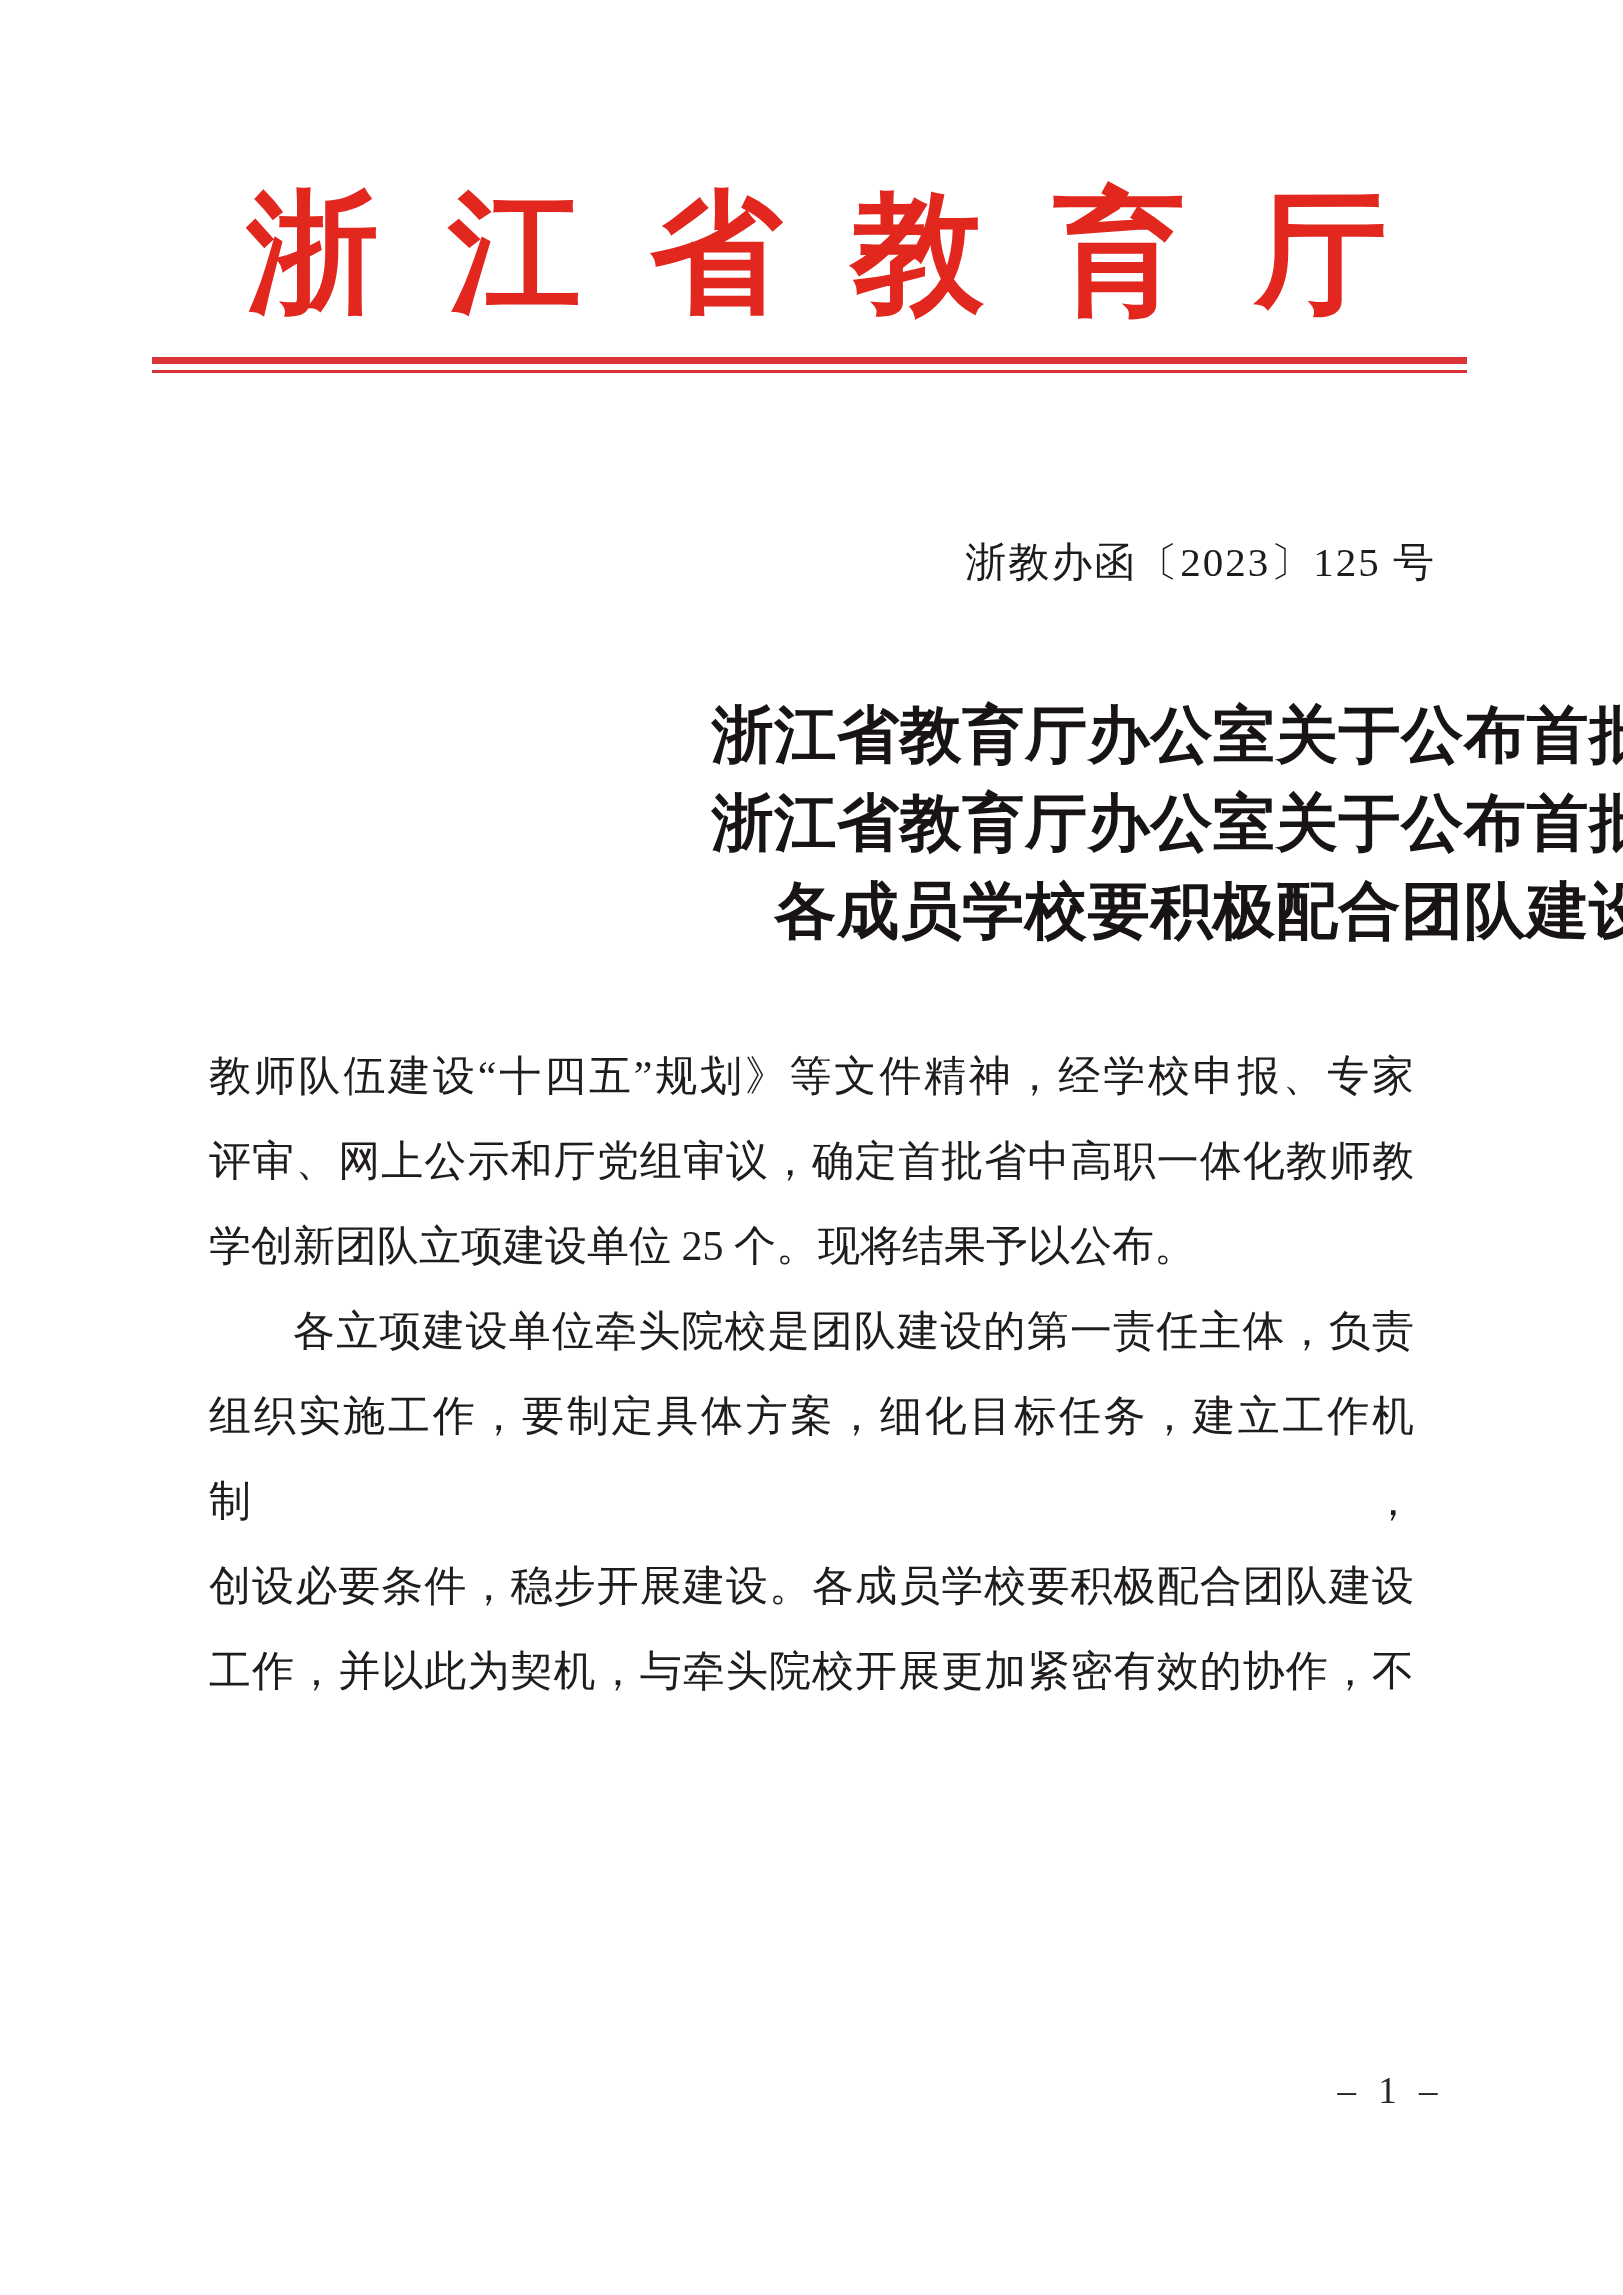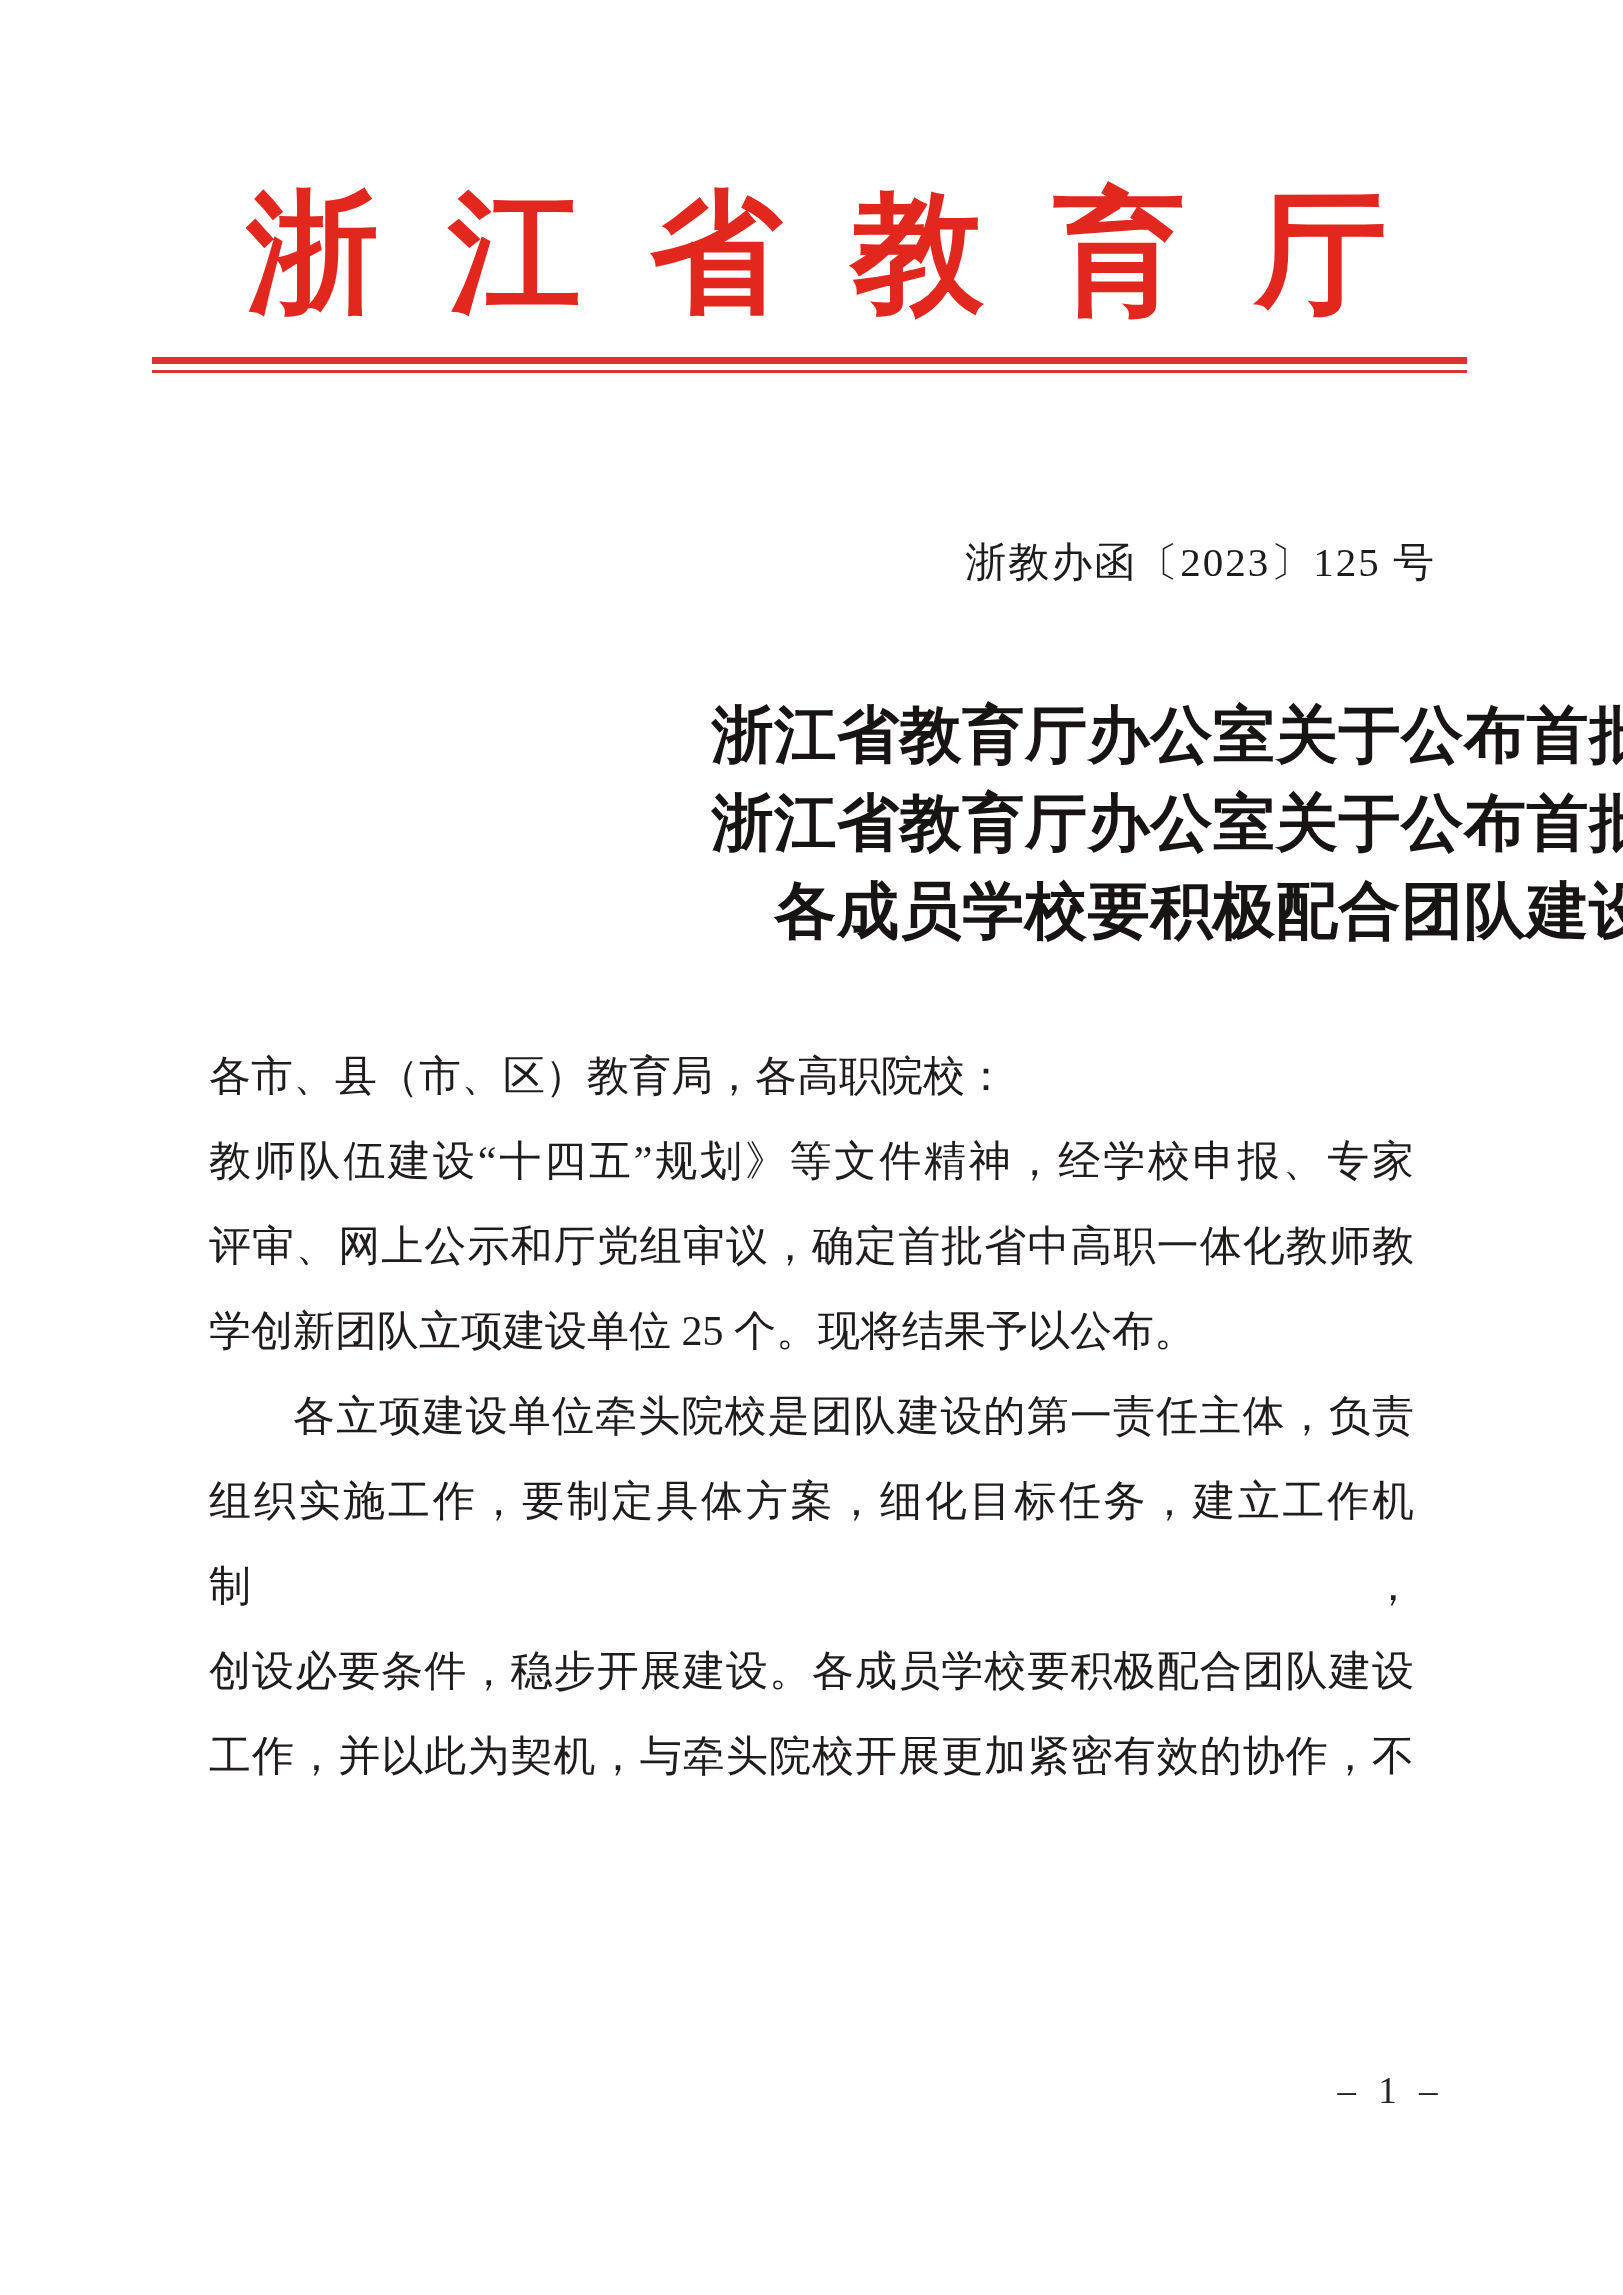--- a/index.html
+++ b/index.html
@@ -107,21 +107,20 @@
 
   <div class="doc-number">浙教办函〔2023〕125 号</div>
 
   <div class="doc-title">
     <div class="title-line">浙江省教育厅办公室关于公布首批</div>
     <div class="title-line">浙江省教育厅办公室关于公布首批</div>
     <div class="title-line">各成员学校要积极配合团队建设</div>
   </div>
 
   <div class="doc-body">
-    <div class="body-line">各市、县（市、区）教育局，各高职院校：</div>
     <div class="body-line fill">教师队伍建设“十四五”规划》等文件精神，经学校申报、专家</div>
     <div class="body-line fill">评审、网上公示和厅党组审议，确定首批省中高职一体化教师教</div>
     <div class="body-line">学创新团队立项建设单位 25 个。现将结果予以公布。</div>
     <div class="body-line indent fill">各立项建设单位牵头院校是团队建设的第一责任主体，负责</div>
     <div class="body-line fill">组织实施工作，要制定具体方案，细化目标任务，建立工作机制，</div>
     <div class="body-line fill">创设必要条件，稳步开展建设。各成员学校要积极配合团队建设</div>
     <div class="body-line fill">工作，并以此为契机，与牵头院校开展更加紧密有效的协作，不</div>
   </div>
 
   <div class="page-number">– 1 –</div>

